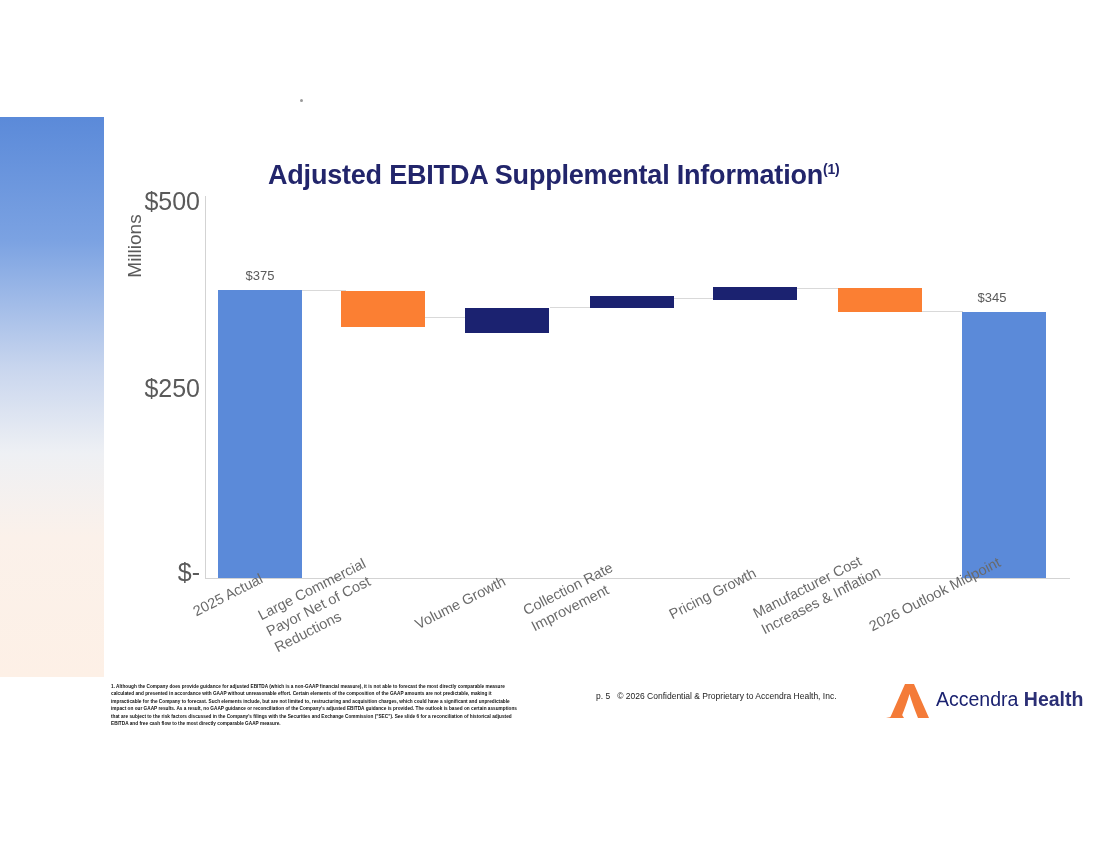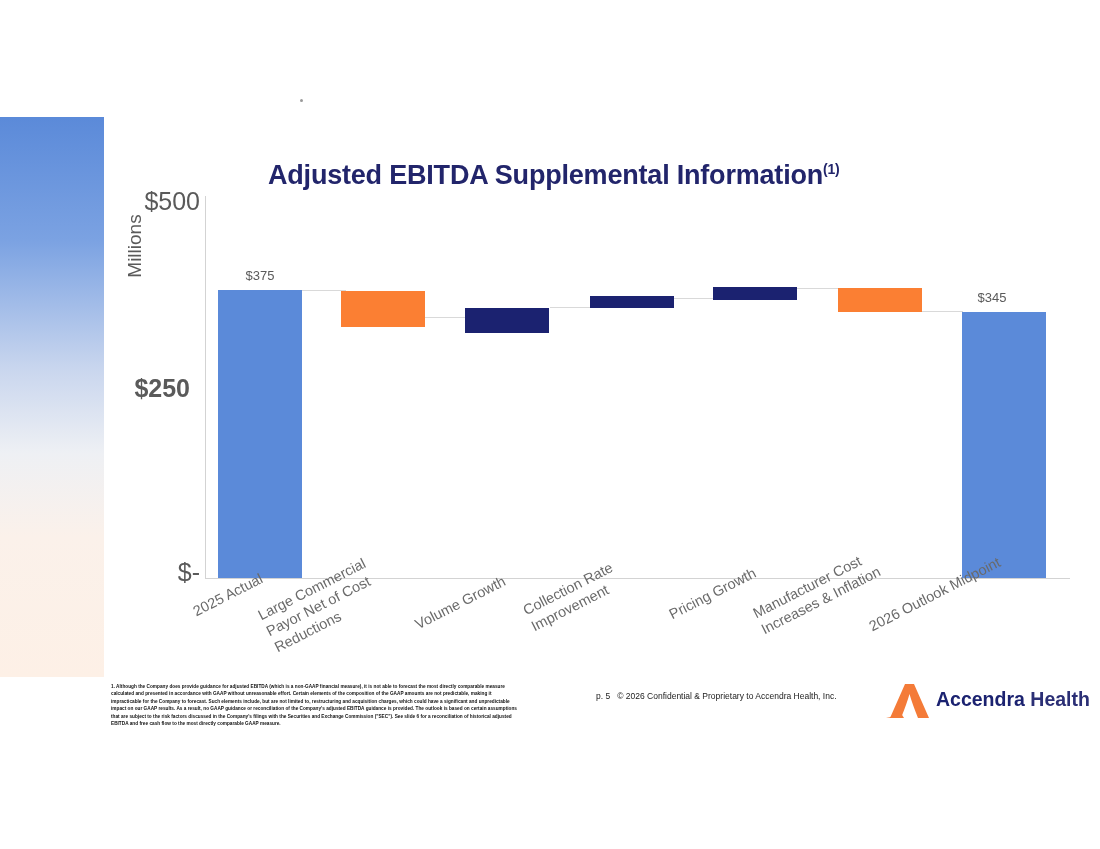--- a/index.html
+++ b/index.html
@@ -81,41 +81,41 @@
   }
   .footer-note .pg { margin-right: 7px; margin-top: 33px; }
 
   
   .logo { position: absolute; left: 884px; top: 681px; width: 182px; height: 40px; }
   .logo-mark { position: absolute; left: 0; top: 2px; width: 46px; height: 36px; }
   .logo-text {
     position: absolute; left: 52px; top: 7px;
     font-size: 19.5px; color: #1b2270; white-space: nowrap;
   }
-  .logo-text b { font-weight: bold; }
+  .logo-text b { font-weight: normal; }
   .logo-text span.light { color: #2b2f75; font-weight: bold; }
 
   .speck { position: absolute; left: 300px; top: 99px; width: 3px; height: 3px; background: #9a9a9a; border-radius: 50%; }
 </style>
 </head>
 <body>
 
 <div class="slide">
 
   <div class="accent-strip"></div>
   <div class="speck"></div>
 
   <div class="chart-title">
     <span>Adjusted EBITDA Supplemental Information</span><span class="fn">(1)</span>
   </div>
 
   <div class="axis-title">Millions</div>
 
   <div class="ytick-label" style="left:110px; top:187px;">$500</div>
-  <div class="ytick-label" style="left:100px; top:374px;font-weight:bold;">$250</div>
+  <div class="ytick-label" style="left:110px; top:374px;">$250</div>
   <div class="ytick-label" style="left:110px; top:558px;">$-</div>
 
   <div class="y-axis-line"></div>
   <div class="x-axis-line"></div>
 
   <div class="connector" style="left:302px; top:290px; width:44px;"></div>
   <div class="connector" style="left:425px; top:317px; width:40px;"></div>
   <div class="connector" style="left:550px; top:307px; width:43px;"></div>
   <div class="connector" style="left:672px; top:298px; width:43px;"></div>
   <div class="connector" style="left:797px; top:288px; width:43px;"></div>

